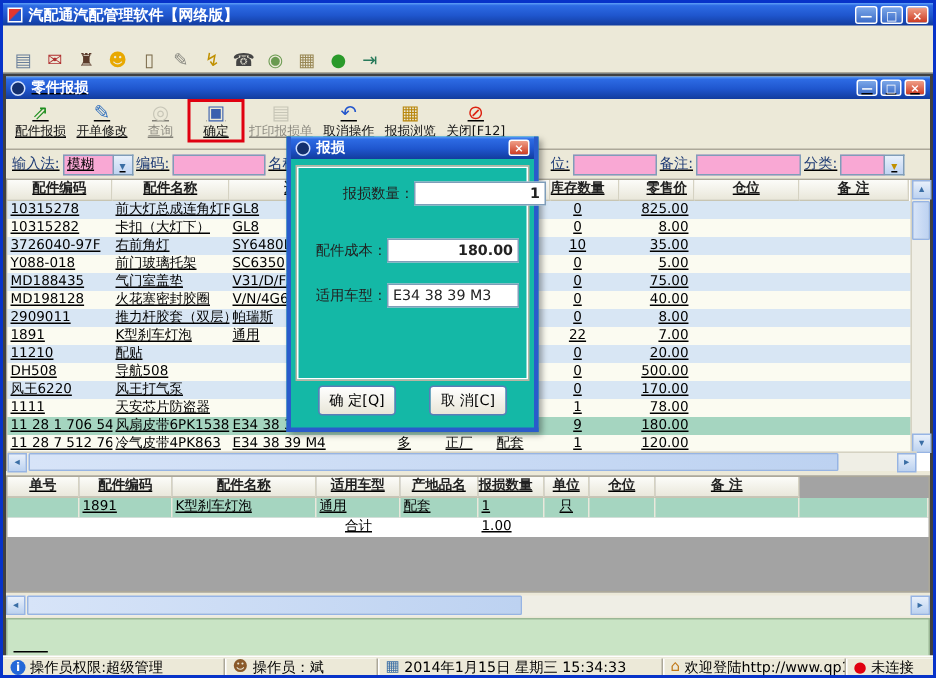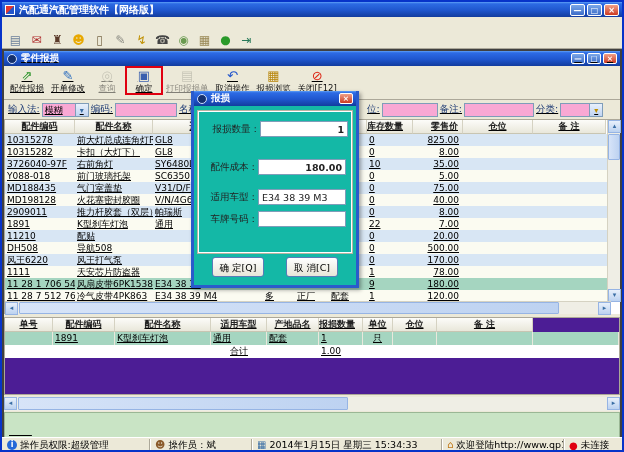--- a/index.html
+++ b/index.html
@@ -49,31 +49,31 @@
   .thead{display:flex;height:14px;font-size:9px;font-weight:bold;color:#222;}
   .th{background:linear-gradient(#FCFCF9,#E9E7DA);border-right:1px solid #D5D2C2;border-bottom:1px solid #C8C5B2;
       text-align:center;line-height:13px;white-space:nowrap;overflow:hidden;}
   .tr{display:flex;height:12px;font-size:9px;line-height:12px;}
   .tr:nth-child(odd){background:#D8E6F4;}
   .tr:nth-child(even){background:#FBFBF1;}
   .tr.selected{background:#A5D5C0;}
   .td{white-space:nowrap;overflow:hidden;padding:0 2px;}
   .c-code{width:70px;} .c-name{width:78px;} .c-model{width:110px;}
   .c-x1{width:32px;} .c-x2{width:34px;} .c-x3{width:38px;}
-  .c-stock{width:46px;text-align:left;padding-right:12px;}
+  .c-stock{width:46px;text-align:center;padding-right:12px;}
   .c-price{width:50px;text-align:right;padding-right:4px;}
   .c-cang{width:70px;} .c-rem{width:73px;}
   
   .vscroll{position:absolute;right:0;top:0;width:13px;height:182px;background:#EFEEE5;border-left:1px solid #D5D2C2;}
   .sarr{position:absolute;left:0;width:13px;height:13px;background:linear-gradient(#E8F0FB,#BCD2F0);
       border:1px solid #96B4E4;font-size:7px;line-height:11px;text-align:center;color:#3a6ea5;}
   .sthumb{position:absolute;background:linear-gradient(90deg,#D7E4F8,#BDD2F1);border:1px solid #96B4E4;border-radius:1px;}
   .hscroll{position:relative;height:13px;background:#EFEEE5;}
   
-  .gridbottom{position:relative;height:78px;background:#4c1d95;border:1px solid #ACA899;margin-top:3px;}
+  .gridbottom{position:relative;height:78px;background:#a3a3a3;border:1px solid #ACA899;margin-top:3px;}
   .bt-no{width:48px;} .bt-code{width:62px;} .bt-name{width:96px;} .bt-model{width:56px;}
   .bt-origin{width:52px;} .bt-qty{width:44px;text-align:left;} .bt-unit{width:30px;text-align:center;}
   .bt-cang{width:44px;} .bt-rem{width:96px;} .bt-date{width:86px;}
   .btr{display:flex;height:13px;font-size:9px;line-height:13px;background:#fff;}
   .btr.selected{background:#A5D5C0;}
   .btr .td{border-right:1px solid #EAE8DC;}
   .totalrow{display:flex;height:13px;font-size:9px;line-height:13px;background:#fff;}
   
   .mainscroll{position:relative;height:14px;margin-top:2px;background:#EFEEE5;}
   .hints{height:26px;margin-top:1px;background:#C9E4C5;border:1px solid #9ab795;font-size:9px;line-height:12px;
@@ -482,35 +482,31 @@
 
   <div class="dialog">
     <div class="dtitle">
       <span class="cicon"></span>
       <span>报损</span>
       <span class="winbtns">
         <span class="wbtn cbtn close">×</span>
       </span>
     </div>
     <div class="dbody"></div>
-    <div class="drow" style="left:8px;top:30px;">
+    <div class="drow" style="left:24px;top:30px;">
       <span class="dlabel">报损数量：</span>
       <span class="dinput num">1</span>
     </div>
     <div class="drow" style="left:6px;top:68px;">
       <span class="dlabel">配件成本：</span>
       <span class="dinput num">180.00</span>
     </div>
     <div class="drow" style="left:6px;top:98px;">
       <span class="dlabel">适用车型：</span>
       <span class="dinput">E34 38 39 M3</span>
     </div>
-    <div class="drow" style="left:6px;top:120px;">
-      <span class="dlabel">车牌号码：</span>
-      <span class="dinput"></span>
-    </div>
     <div class="dbtns">
       <button class="dbtn">确 定[Q]</button>
       <button class="dbtn">取 消[C]</button>
     </div>
   </div>
 
 </div>
 
 </body></html>

